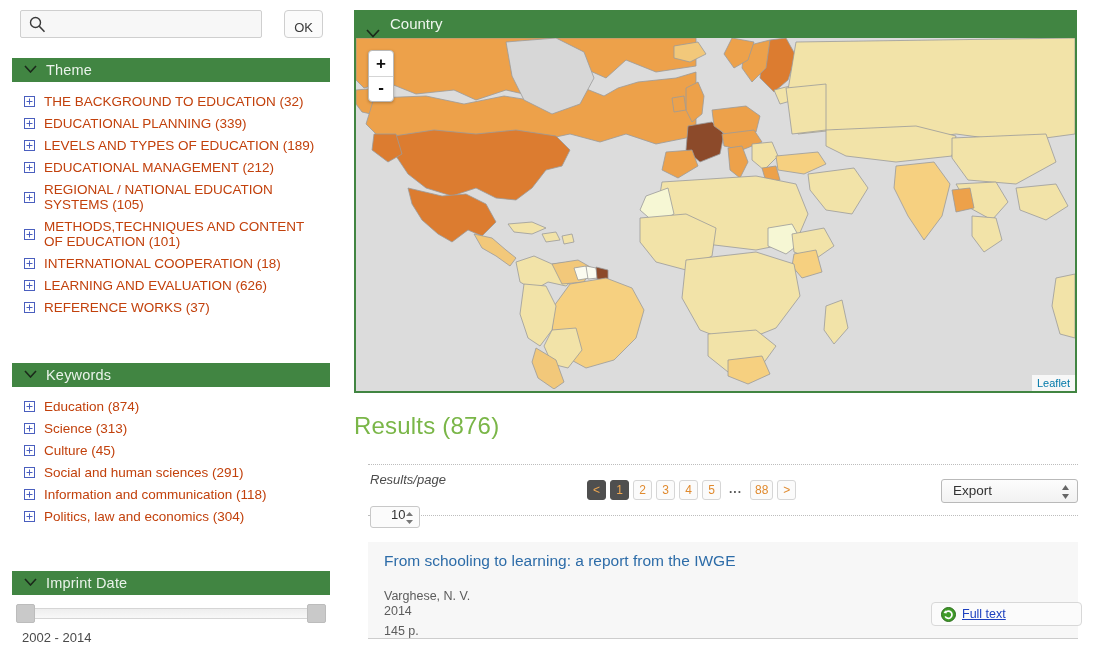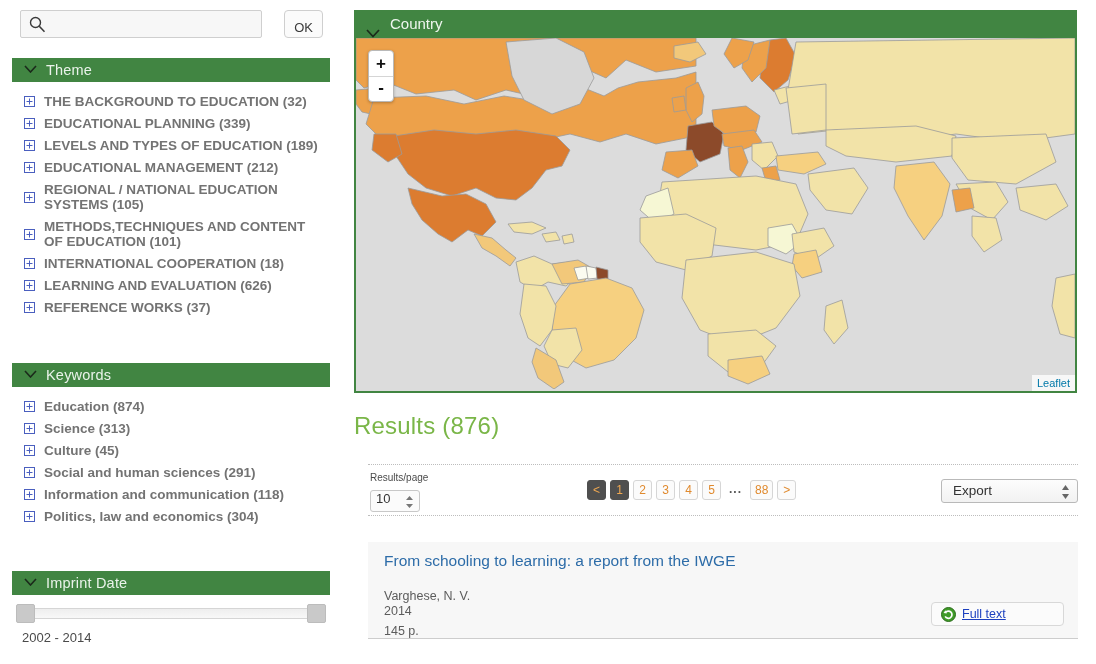--- a/index.html
+++ b/index.html
@@ -47,21 +47,21 @@
   .facet-header .chev svg { display:block; }
 
   .facet-list { position:absolute; left:22px; width:318px; font-size:13.5px; color:#444; }
   .facet-item {
     position:relative; padding-left:22px; margin-bottom:7px;
     line-height:15px; min-height:15px; cursor:pointer;
   }
   .facet-item .plus {
     position:absolute; left:2px; top:1px; width:11px; height:11px;
   }
-  .facet-item .lbl { color:#737373;font-weight:bold; }
+  .facet-item .lbl { color:#c2410c; }
 
   .slider-wrap { position:absolute; left:16px; top:604px; width:310px; height:18px; }
   .slider-track {
     position:absolute; left:0; top:4px; width:310px; height:11px;
     background:linear-gradient(#eeeeee,#f8f8f8);
     border:1px solid #d5d5d5; border-radius:2px;
   }
   .slider-handle {
     position:absolute; top:0; width:19px; height:19px;
     background:#c9c9c9; border:1px solid #bcbcbc; border-radius:2px;
@@ -108,26 +108,26 @@
 
   .results-title {
     position:absolute; left:0; top:412px;
     font-size:24px; color:#7ab648; font-weight:normal; letter-spacing:.2px;
   }
 
   .toolbar {
     position:absolute; left:14px; top:464px; width:710px; height:52px;
     border-top:1px dotted #bdbdbd; border-bottom:1px dotted #bdbdbd;
   }
-  .rpp-label { position:absolute; left:2px; top:7px; font-size:10px; color:#4b4b4b; }
+  .rpp-label { position:absolute; left:2px; top:7px; font-size:13px; color:#4b4b4b;font-style:italic; }
   .rpp-select {
-    position:absolute; left:2px; top:25px; width:50px; height:22px;
+    position:absolute; left:2px; top:41px; width:50px; height:22px;
     background:#fbfbfb; border:1px solid #c8c8c8; border-radius:3px;
     font-family:"Liberation Sans", sans-serif; font-size:13px; color:#333;
-    padding-left:5px;
+    padding-left:20px;
   }
   .spin { position:absolute; width:9px; }
 
   .pager { position:absolute; left:219px; top:15px; display:flex; align-items:center; gap:4px; }
   .pg {
     min-width:19px; height:20px; padding:0 4px;
     border:1px solid #d6d6d6; border-radius:3px;
     background:#fbfbfb; color:#e08a2e;
     font-size:12px; line-height:18px; text-align:center; cursor:pointer;
   }
@@ -151,21 +151,21 @@
     font-size:15.5px; color:#2d6ca8; cursor:pointer;
   }
   .result-meta {
     position:absolute; left:16px; font-size:12.5px; color:#5c5c5c; line-height:15px;
   }
   #meta-author { top:47px; }
   #meta-year   { top:62px; }
   #meta-pages  { top:82px; }
 
   .fulltext-btn {
-    position:absolute; left:563px; top:60px; width:133px; height:24px;
+    position:absolute; left:563px; top:60px; width:151px; height:24px;
     background:#fbfbfb; border:1px solid #d8d8d8; border-radius:4px;
     cursor:pointer;
     text-decoration:underline;
   }
   .fulltext-btn .ft-icon { position:absolute; left:9px; top:4px; width:15px; height:15px; }
   .fulltext-btn .ft-lbl {
     position:absolute; left:30px; top:4px; font-size:12.5px;
     color:#1b3fbf; text-decoration:underline;
   }
 </style>

